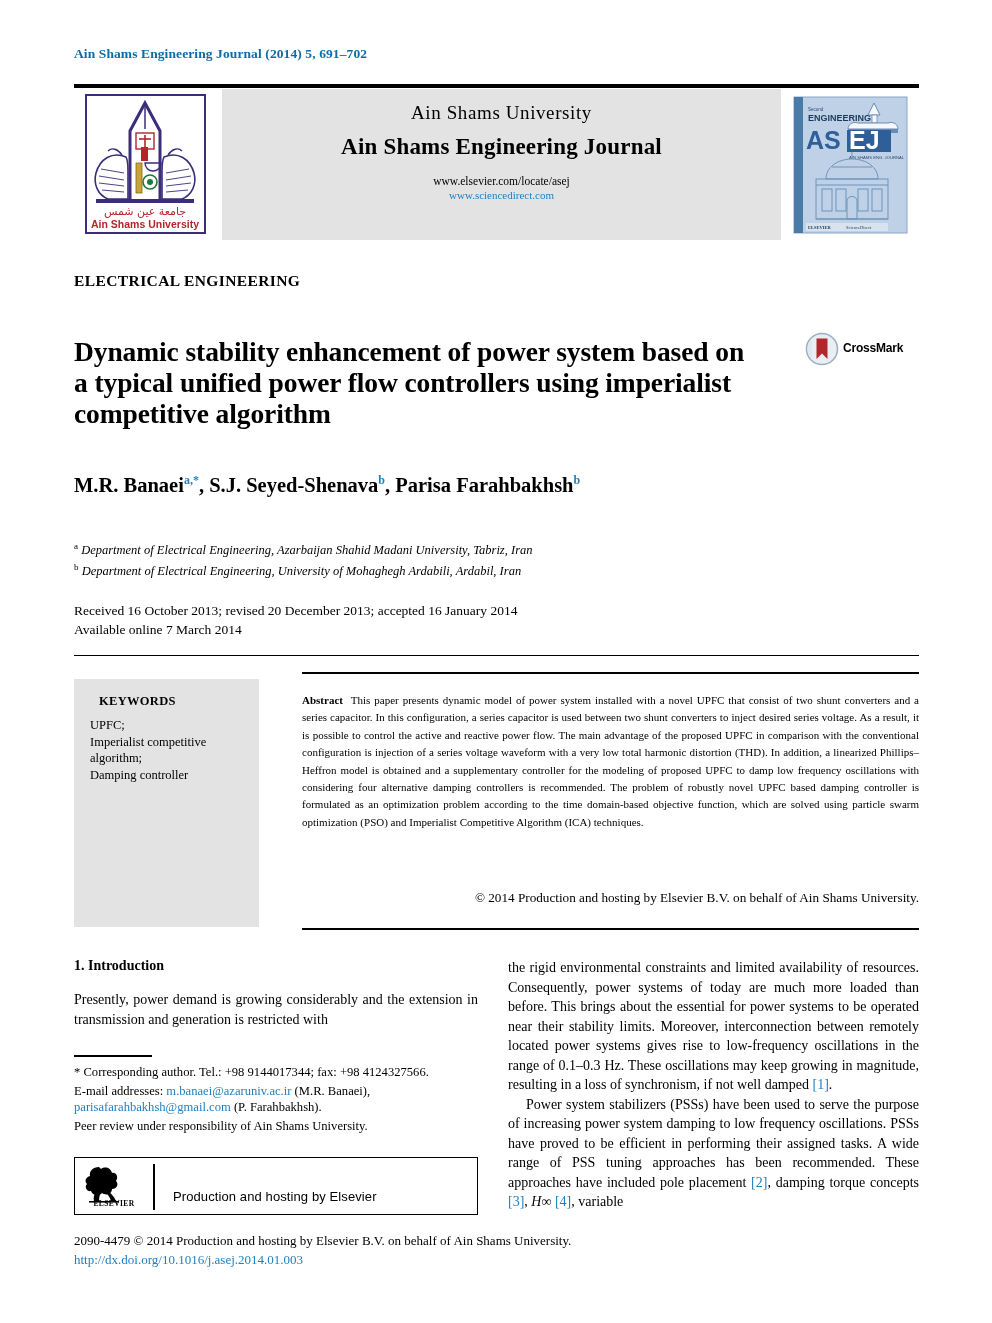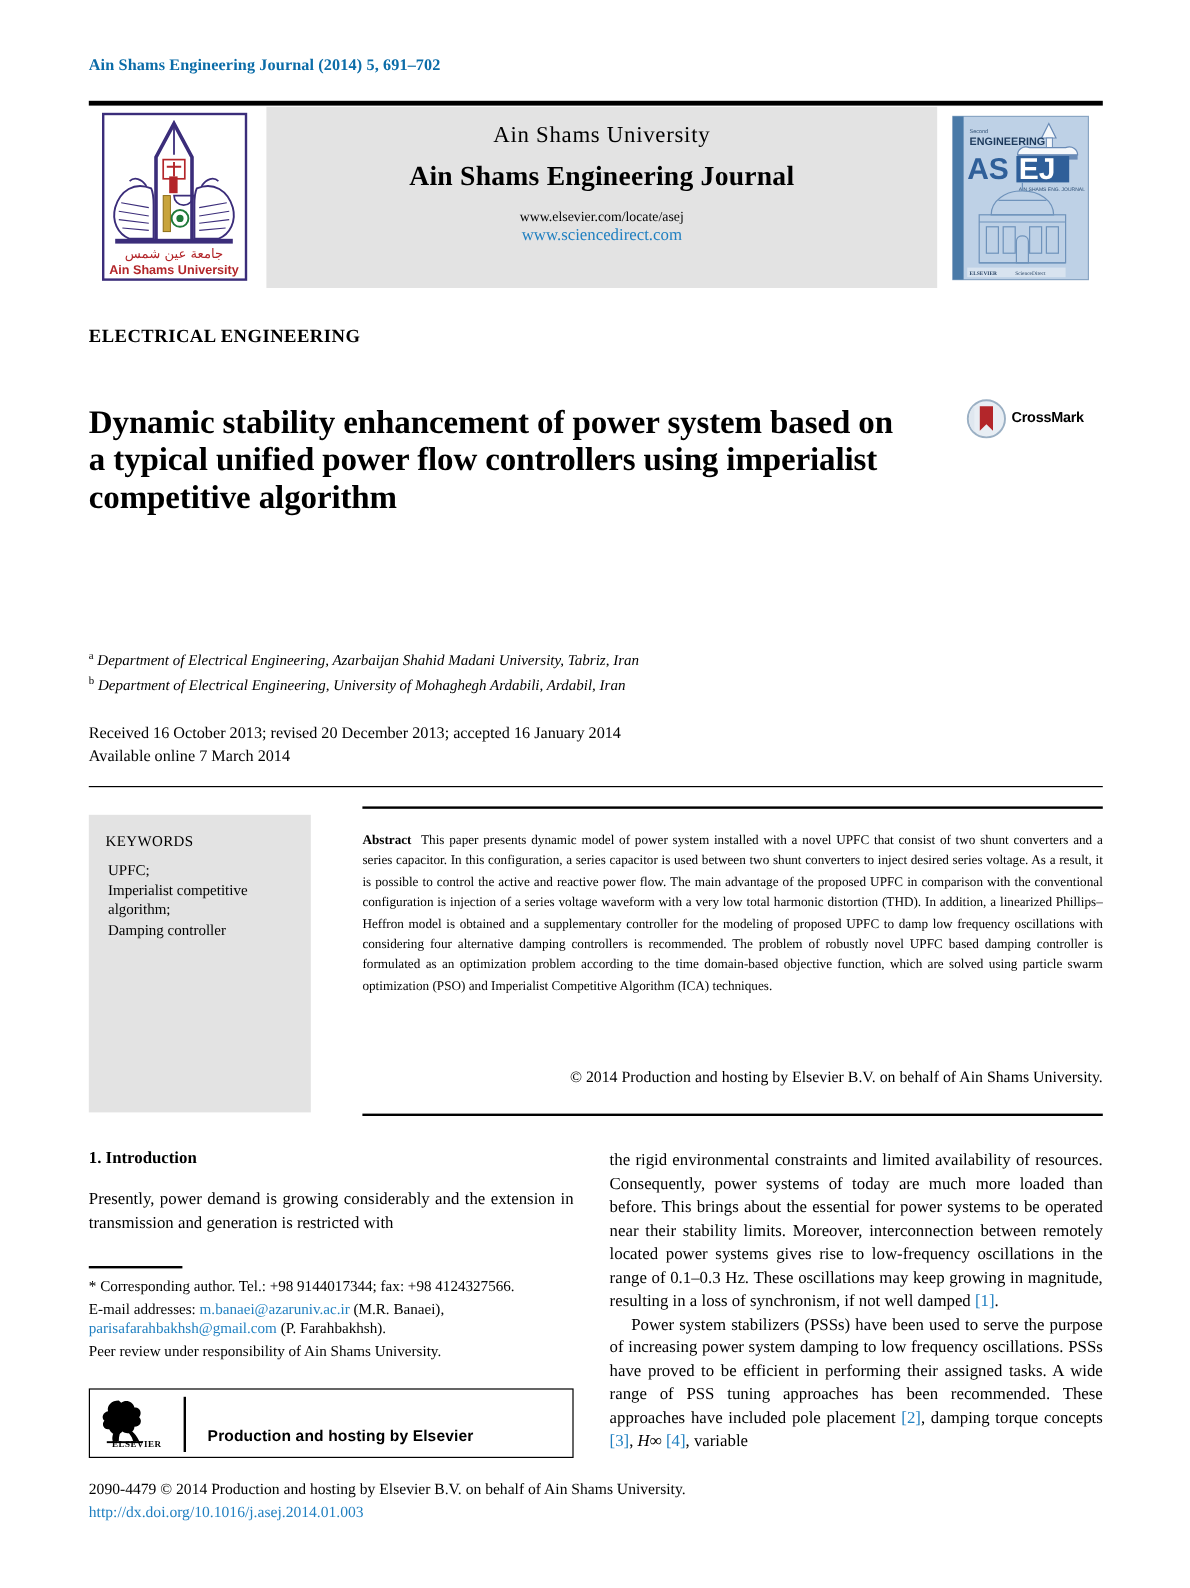--- a/index.html
+++ b/index.html
@@ -101,21 +101,21 @@
     width: 559px;
     text-align: center;
     font-size: 11.5px;
   }
   .mh-url2 {
     position: absolute;
     left: 148px;
     top: 105px;
     width: 559px;
     text-align: center;
-    font-size: 14px;
+    font-size: 11px;
     color: #1f7fc0;
   }
 
   
   .section-field {
     position: absolute;
     left: 74px;
     top: 272px;
     font-size: 15.5px;
     font-weight: bold;
@@ -208,24 +208,24 @@
   .kw-box {
     position: absolute;
     left: 74px;
     top: 679px;
     width: 185px;
     height: 248px;
     background: #e3e3e3;
   }
   .kw-title {
     position: absolute;
-    left: 88px;
+    left: 99px;
     top: 694px;
     font-size: 12.5px;
-    font-weight: normal;
+    font-weight: bold;
     letter-spacing: 0.3px;
   }
   .kw-list {
     position: absolute;
     left: 90px;
     top: 717px;
     width: 158px;
     font-size: 12.5px;
     line-height: 16.5px;
   }
@@ -331,21 +331,21 @@
     width: 1.5px;
     height: 46px;
     background: #000;
   }
   .prod-text {
     position: absolute;
     left: 98px;
     top: 31px;
     font-family: "Liberation Sans", sans-serif;
     font-size: 13px;
-    font-weight: bold;
+    font-weight: normal;
     letter-spacing: 0.1px;
   }
   .elsevier-word {
     position: absolute;
     left: 8px;
     top: 41px;
     width: 62px;
     text-align: center;
     font-family: "Liberation Serif", serif;
     font-size: 7.5px;
@@ -466,20 +466,23 @@
 
   <div class="crossmark">
     <svg width="34" height="34" viewBox="0 0 34 34">
       <circle cx="17" cy="17" r="15.5" fill="#e8eef4" stroke="#9bb0c4" stroke-width="1.6"></circle>
       <path d="M7,6 A15.5,15.5 0 0 0 7,28 Z" fill="#dfe7ef"></path>
       <path d="M11.5,6.5 L22.5,6.5 L22.5,27 L17,21.5 L11.5,27 Z" fill="#b3262a"></path>
     </svg>
     <div class="crossmark-label">CrossMark</div>
   </div>
 
+  <div class="authors">
+    <span>M.R. Banaei</span><sup>a,*</sup><span>, </span><span>S.J. Seyed-Shenava</span><sup>b</sup><span>, </span><span>Parisa Farahbakhsh</span><sup>b</sup>
+  </div>
 
   <div class="affils">
     <div><sup>a</sup> <span>Department of Electrical Engineering, Azarbaijan Shahid Madani University, Tabriz, Iran</span></div>
     <div><sup>b</sup> <span>Department of Electrical Engineering, University of Mohaghegh Ardabili, Ardabil, Iran</span></div>
   </div>
 
   <div class="history">
     <div>Received 16 October 2013; revised 20 December 2013; accepted 16 January 2014</div>
     <div>Available online 7 March 2014</div>
   </div>

